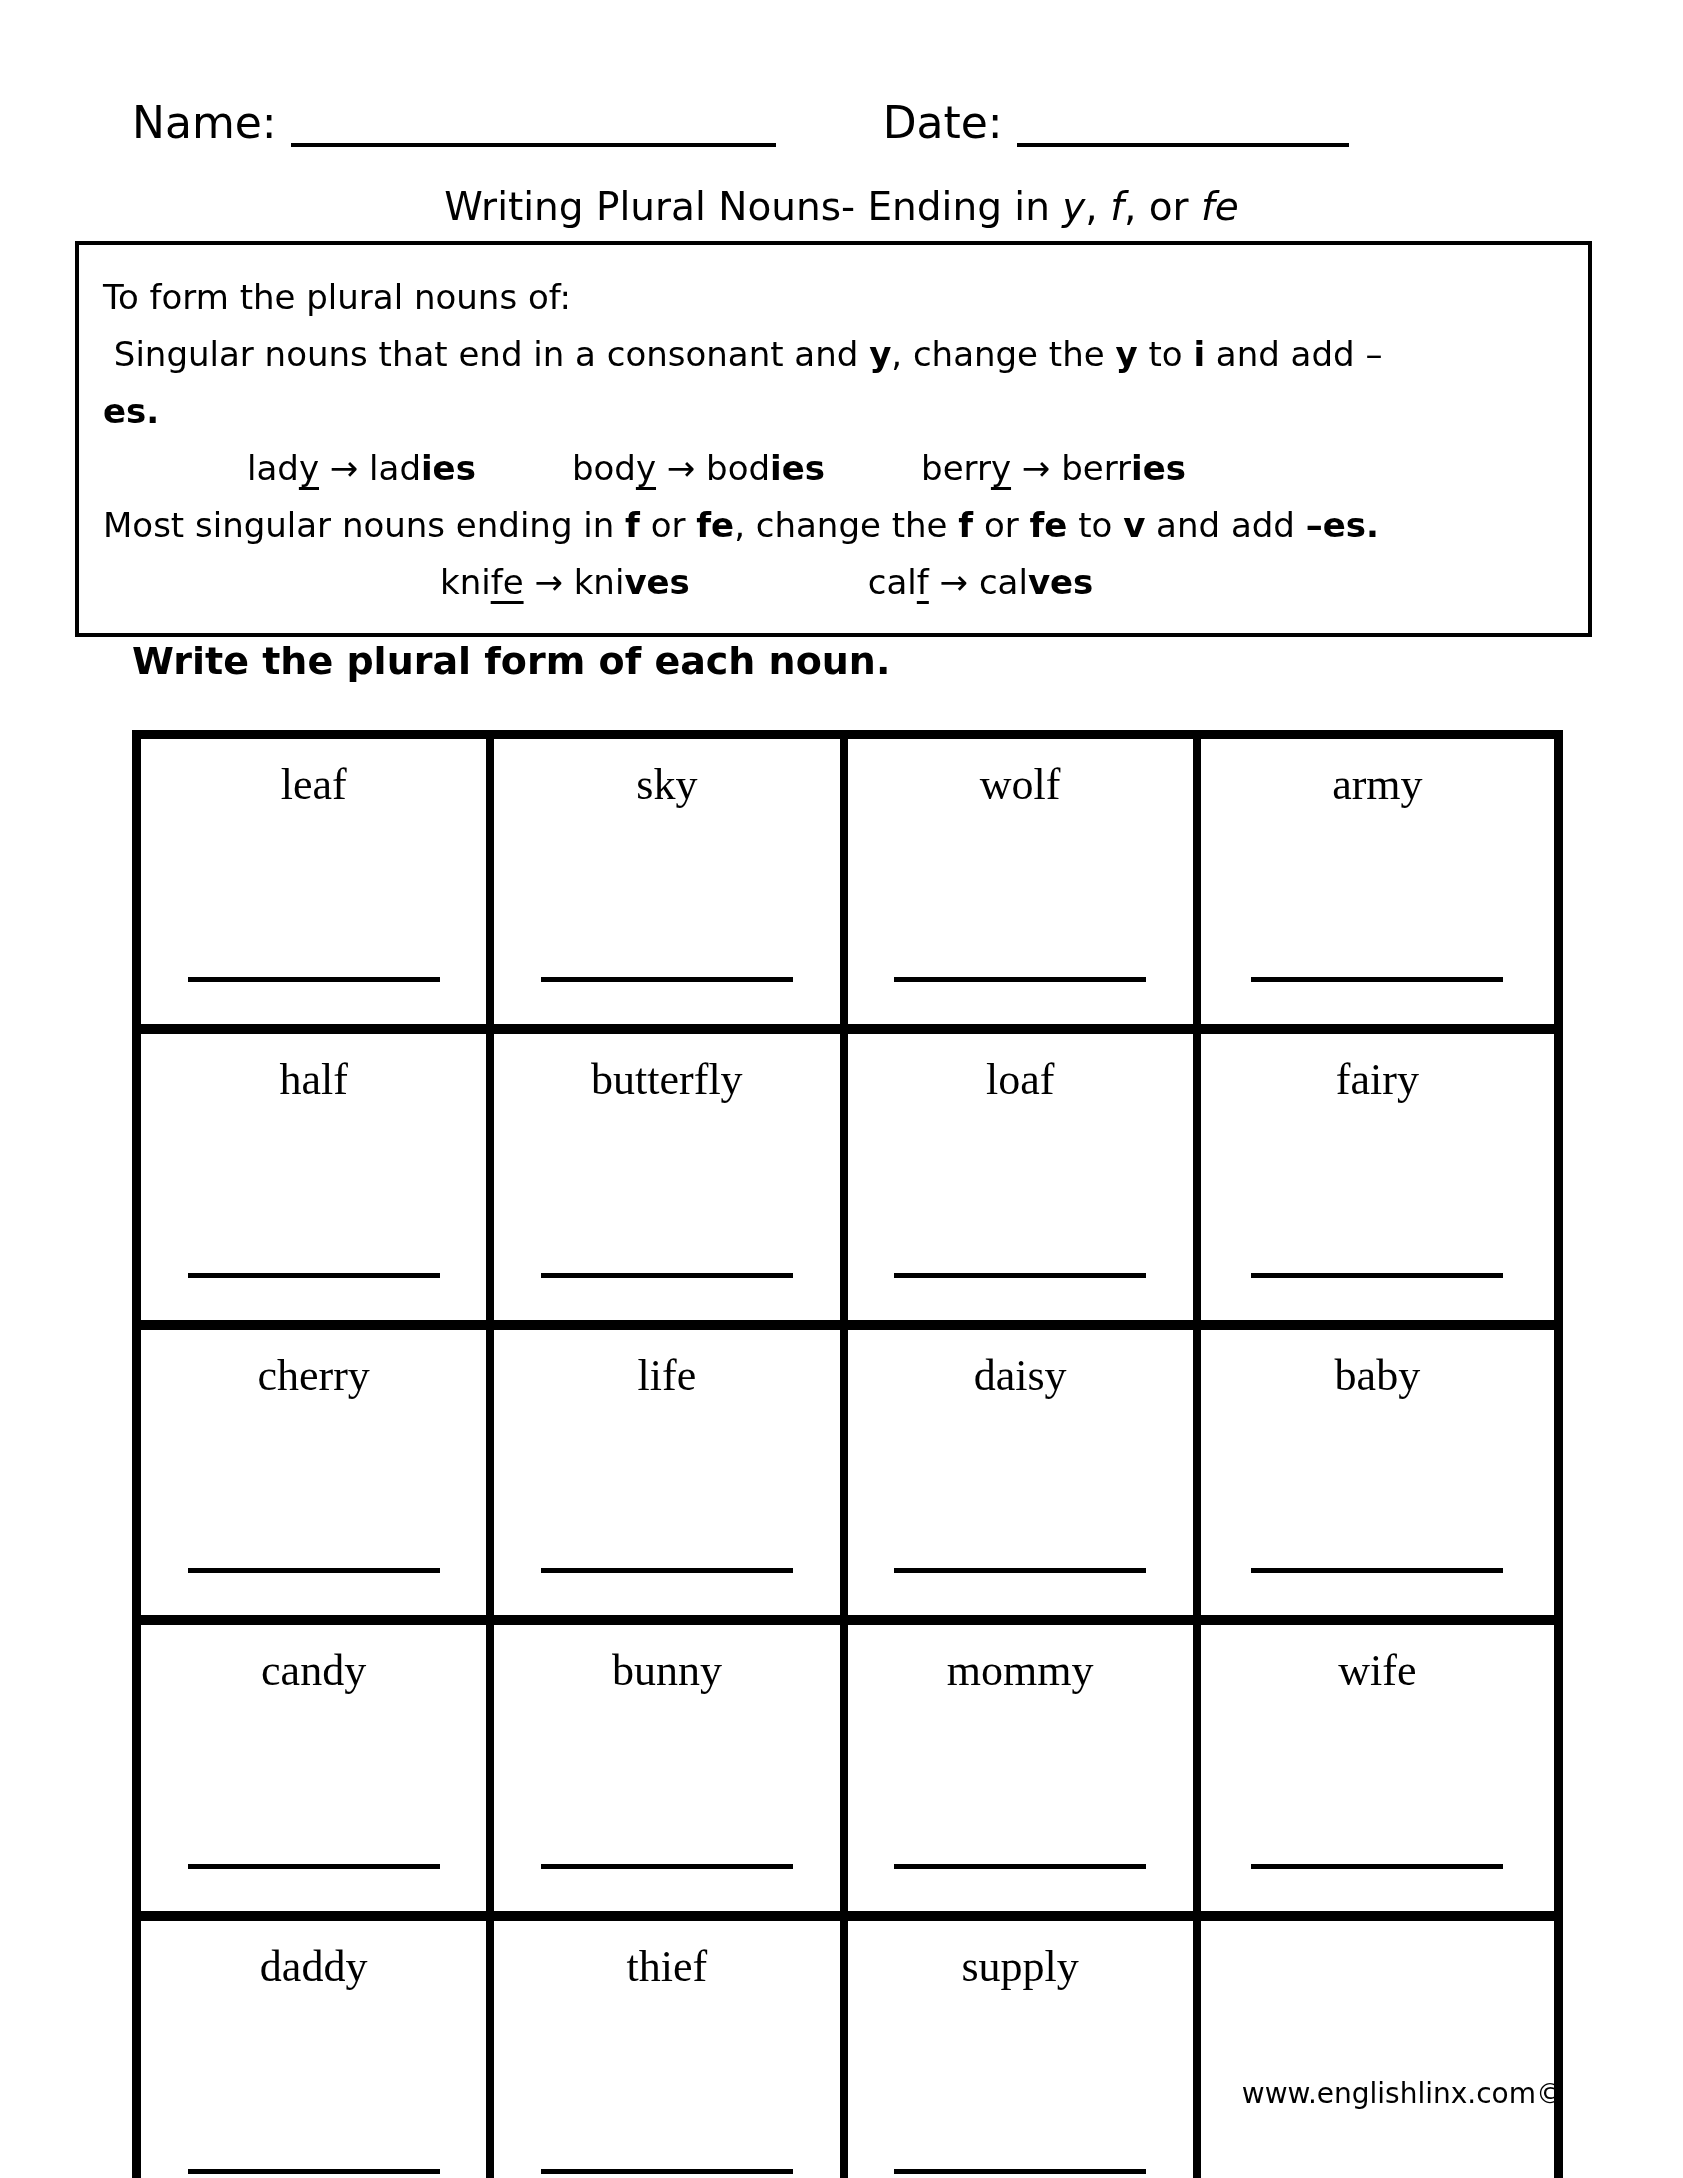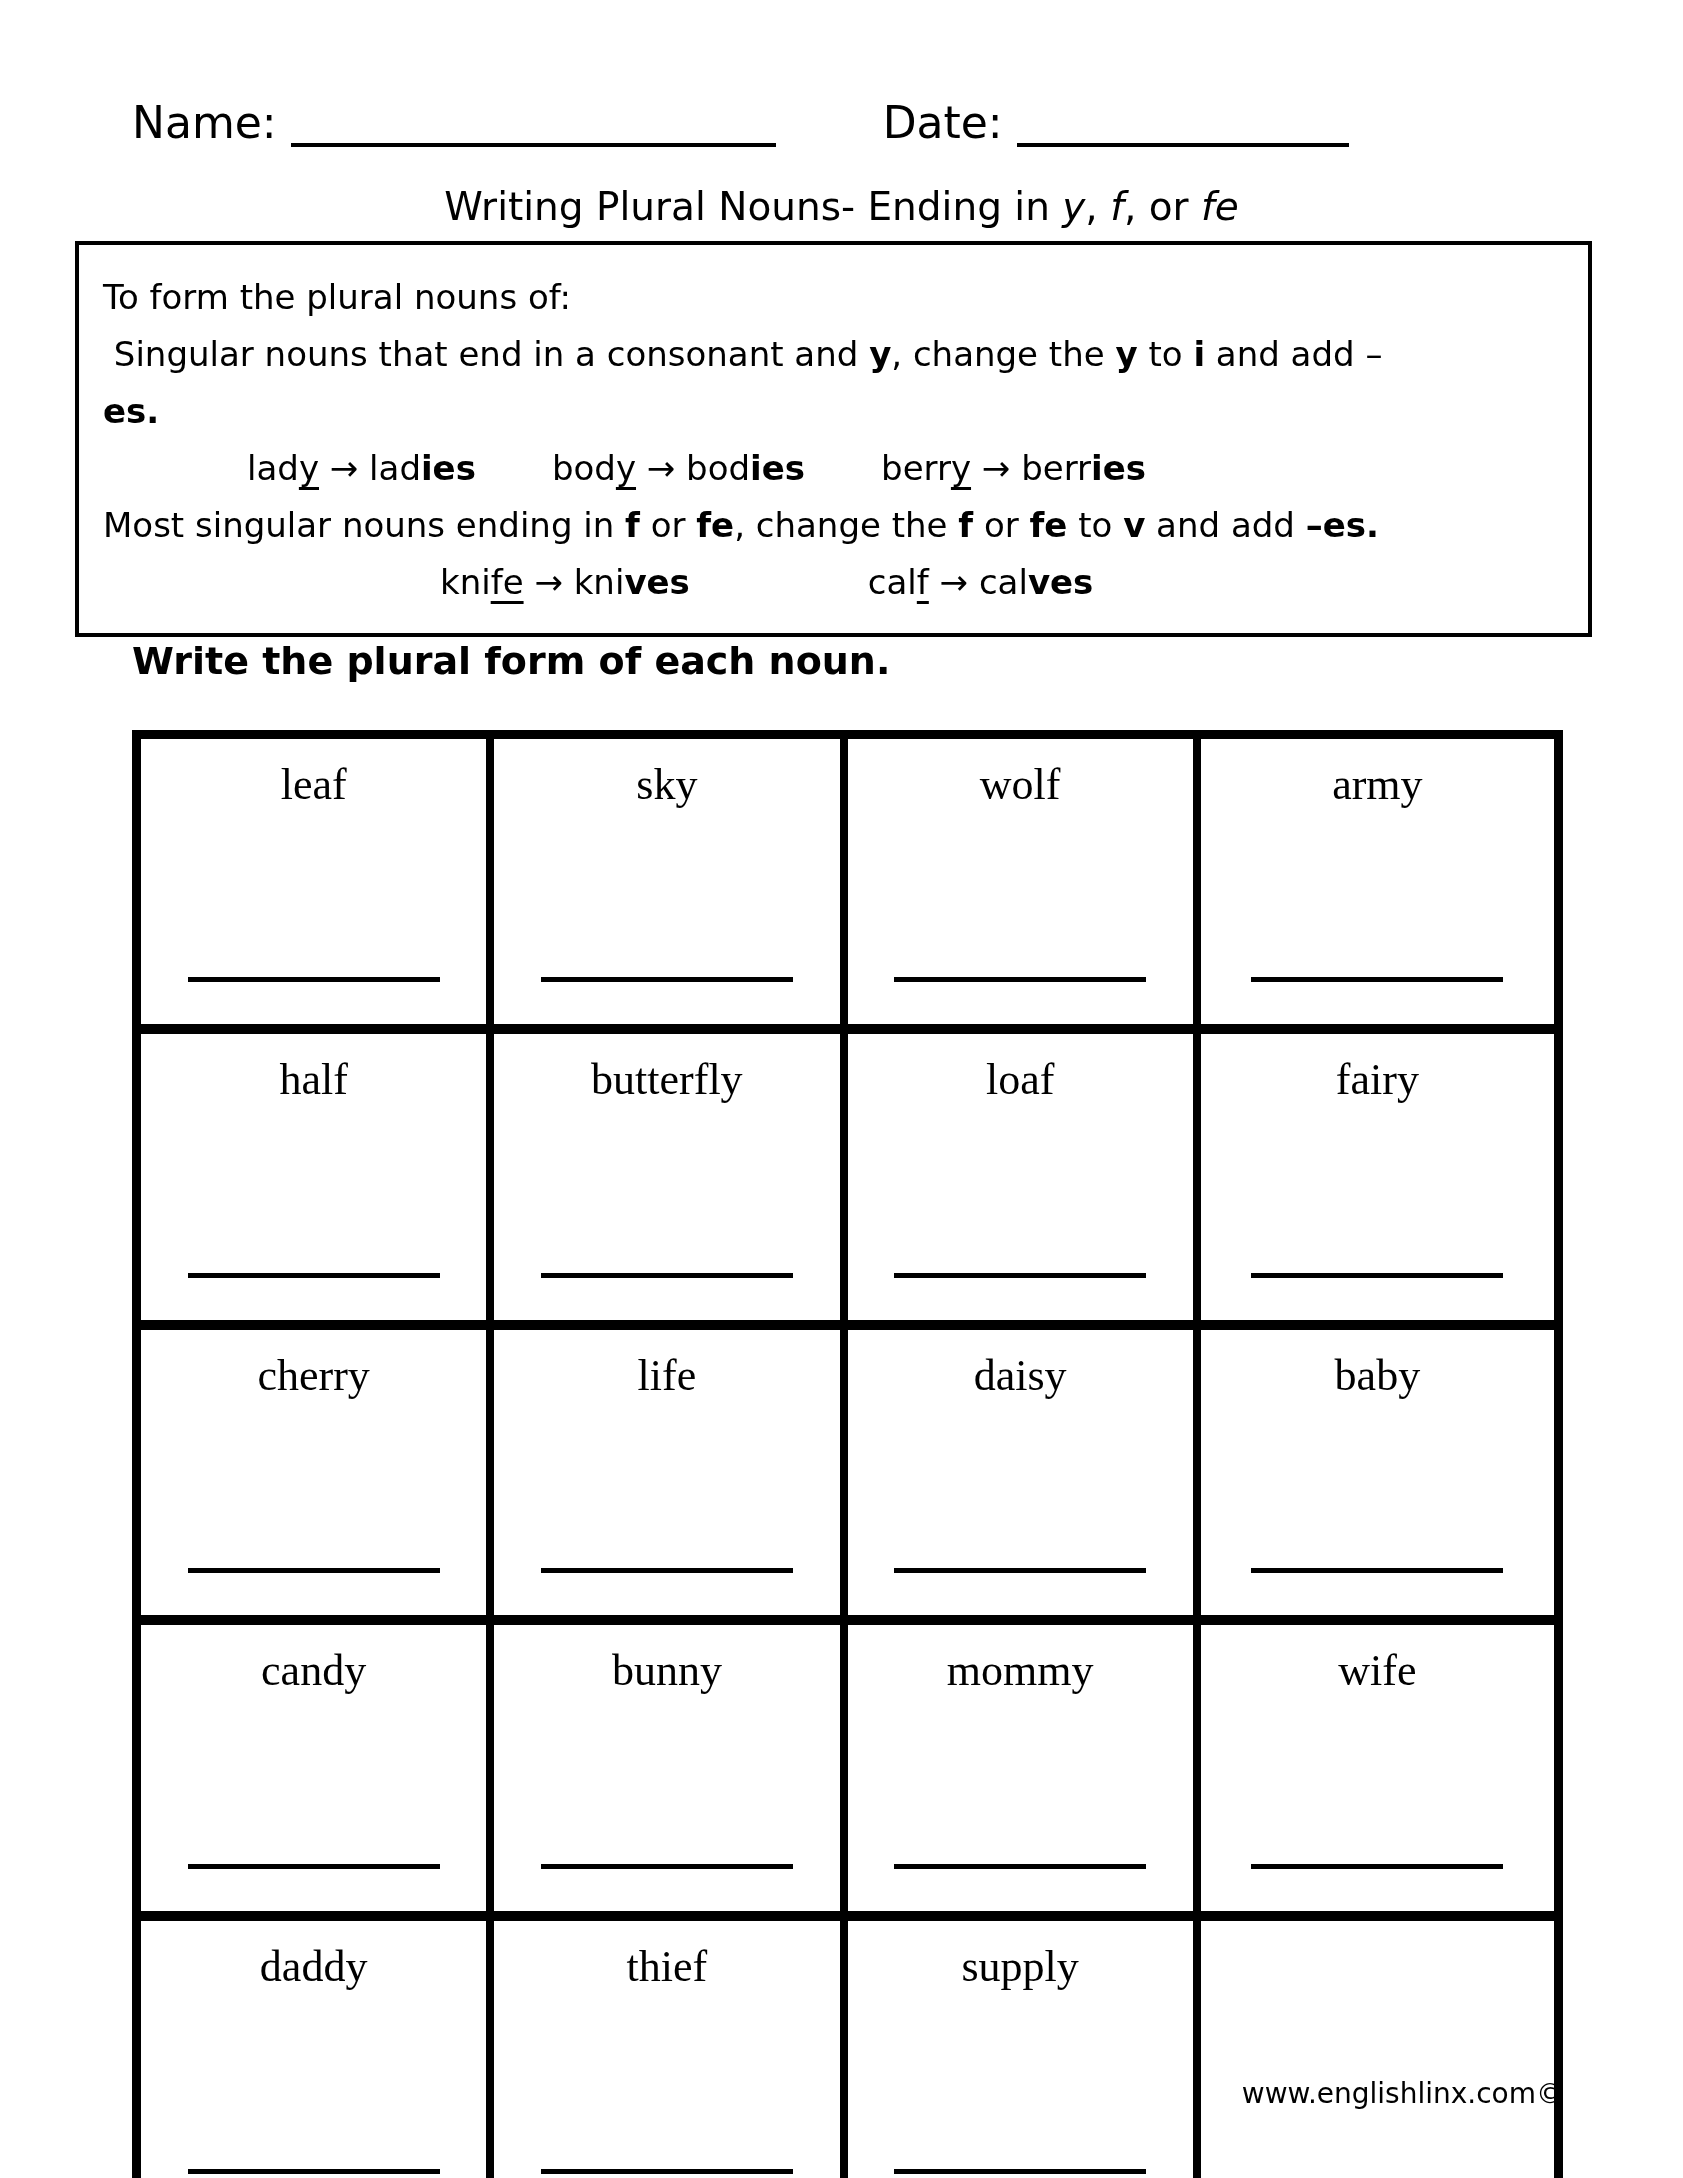--- a/index.html
+++ b/index.html
@@ -35,21 +35,21 @@
 
   
   .rules-box{
     position:absolute;left:75px;top:241px;width:1517px;height:396px;
     box-sizing:border-box;border:4px solid #000;
     padding:24px 18px 0 24px;
     font-size:34px;
   }
   .rule-line{line-height:57px;white-space:pre-wrap;}
   .example-row{line-height:57px;display:flex;}
-  .indent1{padding-left:144px;gap:76px;}
+  .indent1{padding-left:144px;gap:96px;}
   .indent2{padding-left:337px;gap:178px;}
 
   
   .prompt{
     position:absolute;left:132px;top:639px;
     font-size:38px;font-weight:bold;
   }
 
   
   .grid{

